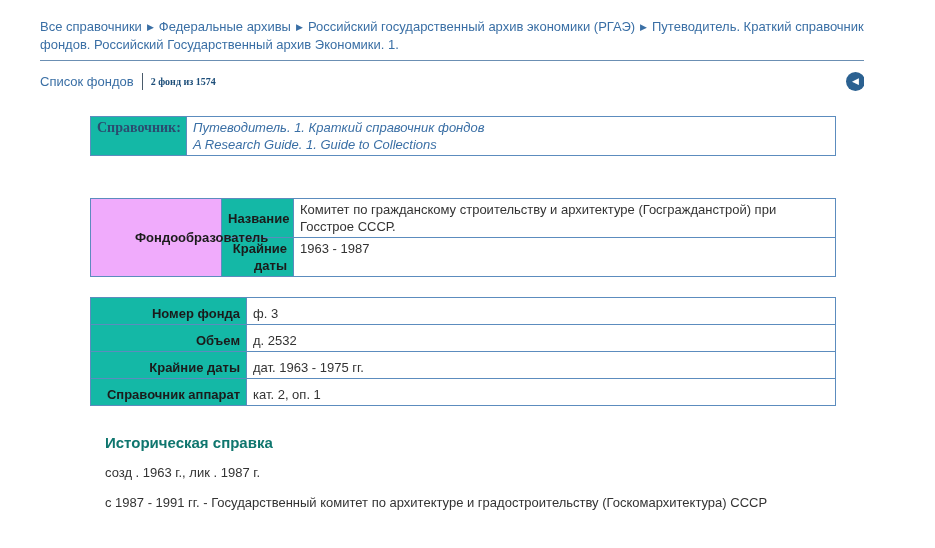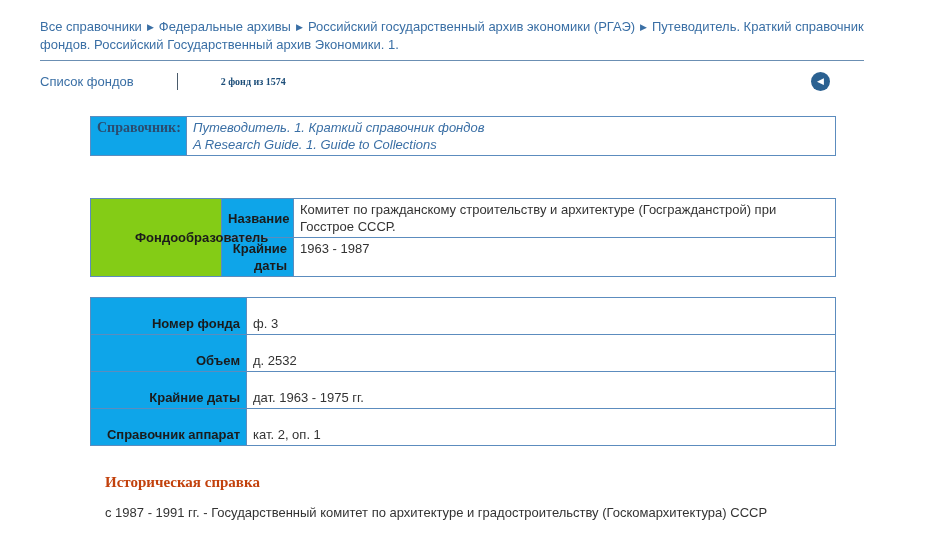--- a/index.html
+++ b/index.html
@@ -27,21 +27,20 @@
   .crumb-sep { color: #3a6fa5; font-size: 9px; vertical-align: 1px; padding: 0 5px; }
   .crumb-current { color: #3a6fa5; }
 
   
   .toolbar {
     margin: 8px 0 0 40px;
     width: 848px;
     display: flex;
     align-items: center;
     height: 24px;
-    gap: 35px;
   }
   .list-link { color: #3a6fa5; text-decoration: none; cursor: pointer; }
   .vbar { width: 1px; height: 17px; background: #4a5b6b; margin: 0 8px; }
   .position {
     font-family: "Liberation Serif", serif;
     font-weight: bold;
     font-size: 10px;
     color: #1d4e79;
   }
   .spacer { flex: 1; }
@@ -56,21 +55,21 @@
     text-align: center;
     margin-left: 4px;
     cursor: pointer;
     padding: 0;
     display: inline-block;
   }
 
   
   table { border-collapse: collapse; margin-left: 90px; width: 746px; table-layout: fixed; }
   td { border: 1px solid #5c8cbe; padding: 2px 6px; vertical-align: top; line-height: 17px; }
-  td.lbl { background: #0ea5e9; font-weight: bold; text-align: right; }
+  td.lbl { background: #14b8a6; font-weight: bold; text-align: right; }
 
   
   .tbl-ref { margin-top: 23px; }
   .tbl-ref td.lbl {
     width: 96px;
     font-family: "Liberation Serif", serif;
     font-size: 14px;
     color: #2b4c6f;
   }
   .tbl-ref a { color: #3a6fa5; text-decoration: none; cursor: pointer; display: block; font-style: italic; }
@@ -78,41 +77,41 @@
   .ch-row { display: flex; align-items: baseline; }
   .ch-row.lvl1 { margin-left: 18px; }
   .ch-row.lvl2 { margin-left: 60px; }
   .bullet { color: #222; font-size: 9px; margin-right: 8px; }
   .ch-row a { display: inline; }
 
   
   .tbl-creator { margin-top: 42px; }
   .tbl-creator td.group {
     width: 131px;
-    background: #84cc16;
+    background: #f0abfc;
     font-weight: bold;
     text-align: center;
     vertical-align: middle;
     color: #1b1b1b;
     padding-left: 44px;
   }
   .tbl-creator td.lbl { width: 72px; vertical-align: middle; color: #1b1b1b; }
 
   
   .tbl-fond { margin-top: 20px; }
-  .tbl-fond td { padding-top: 17px; padding-bottom: 2px; }
+  .tbl-fond td { padding-top: 7px; padding-bottom: 2px; }
   .tbl-fond td.lbl { width: 156px; color: #1b1b1b; }
 
   
   .history { margin: 28px 0 0 105px; width: 760px; }
   .history h2 {
-    font-family: Liberation Serif, serif;
+    font-family: Liberation Sans, sans-serif;
     font-size: 15px;
     font-weight: bold;
-    color: #c2410c;
+    color: #0f766e;
     margin-bottom: 14px;
   }
   .history p { margin-top: 14px; color: #333; line-height: 16px; }
 </style>
 </head>
 <body>
 
 <div class="page">
 
   <div class="breadcrumb">
@@ -170,17 +169,18 @@
     </tr>
     <tr>
       <td class="lbl">Справочник аппарат</td>
       <td>кат. 2, оп. 1</td>
     </tr>
   </tbody>
     </table>
 
   <div class="history">
     <h2>Историческая справка</h2>
+    <p>созд . 1963 г., лик . 1987 г.</p>
     <p>с 1987 - 1991 гг. - Государственный комитет по архитектуре и градостроительству (Госкомархитектура) СССР</p>
 
   </div>
 
 </div>
 
 </body></html>

